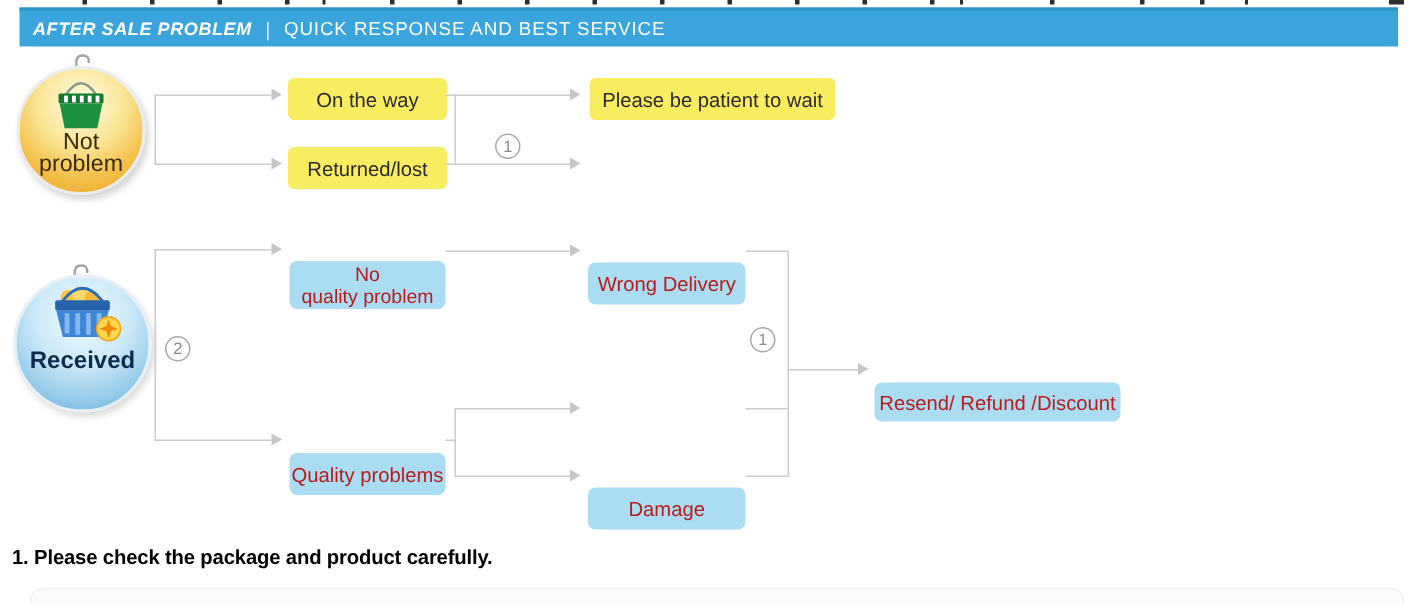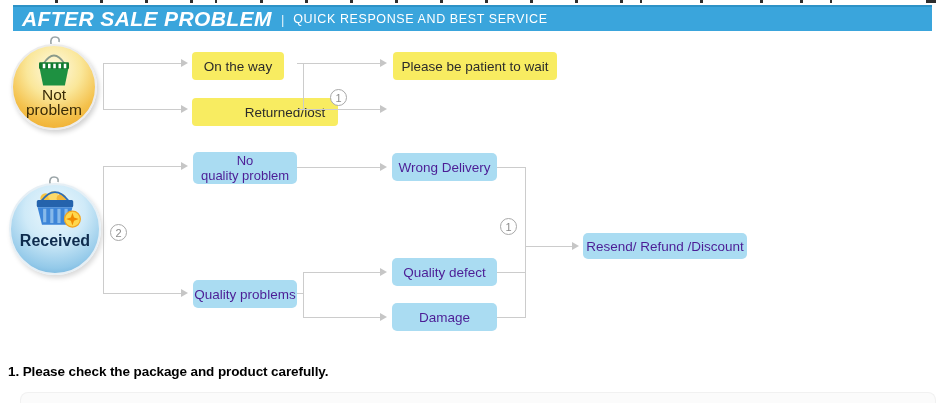--- a/index.html
+++ b/index.html
@@ -6,31 +6,31 @@
   .stage{position:relative;width:941px;height:403px;background:#fff;overflow:hidden;
          font-family:"Liberation Sans",sans-serif;}
 
   
   .mark{position:absolute;top:0;height:3px;background:#2e2e2e;}
 
   
   .header-bar{position:absolute;left:13px;top:5px;width:919px;height:26px;background:#3AA5DC;
               border-top:2px solid #2D92C6;box-sizing:border-box;display:flex;align-items:center;
               padding-left:9px;color:#fff;}
-  .hdr-title{font-size:21px;font-weight:bold;font-style:italic;letter-spacing:.4px;white-space:nowrap;}
+  .hdr-title{font-size:12px;font-weight:bold;font-style:italic;letter-spacing:.4px;white-space:nowrap;}
   .hdr-sep{margin:0 9px;font-size:13px;opacity:.85;}
   .hdr-sub{font-size:12.5px;letter-spacing:.6px;white-space:nowrap;}
 
   
   .box{position:absolute;display:flex;align-items:center;justify-content:center;text-align:center;
        font-size:13.5px;border-radius:4px;line-height:15px;}
   .ybox{background:#F8EC61;color:#2b2b2b;}
-  .bbox{background:#AADCF2;color:#4c1d95;border-radius:5px;}
-  #b-ontheway{left:192px;top:52px;width:92px;height:28px;}
-  #b-returned{left:192px;top:98px;width:106px;height:28px;padding-left:40px;}
+  .bbox{background:#AADCF2;color:#b91c1c;border-radius:5px;margin-top:22px;}
+  #b-ontheway{left:192px;top:52px;width:106px;height:28px;}
+  #b-returned{left:192px;top:98px;width:106px;height:28px;}
   #b-wait{left:393px;top:52px;width:164px;height:28px;}
   #b-resend{left:393px;top:98px;width:115px;height:28px;}
   #b-noquality{left:193px;top:152px;width:104px;height:32px;white-space:pre-line;font-size:13px;}
   #b-qualityproblems{left:193px;top:280px;width:104px;height:28px;}
   #b-wrongdelivery{left:392px;top:153px;width:105px;height:28px;}
   #b-qualitydefect{left:392px;top:258px;width:105px;height:28px;}
   #b-damage{left:392px;top:303px;width:105px;height:28px;}
   #b-final{left:583px;top:233px;width:164px;height:26px;}
 
   
@@ -159,21 +159,20 @@
   </div>
 
   <div class="box ybox" id="b-ontheway">On the way</div>
   <div class="box ybox" id="b-returned">Returned/lost</div>
   <div class="box ybox" id="b-wait">Please be patient to wait</div>
 
   <div class="box bbox" id="b-noquality">No
 quality problem</div>
   <div class="box bbox" id="b-wrongdelivery">Wrong Delivery</div>
   <div class="box bbox" id="b-qualityproblems">Quality problems</div>
-  <div class="box bbox" id="b-qualitydefect">Quality defect</div>
   <div class="box bbox" id="b-damage">Damage</div>
   <div class="box bbox" id="b-final">Resend/ Refund /Discount</div>
 
   <div class="ln v" id="v1"></div>
   <div class="ln h" id="a1"></div>
   <div class="ln h" id="a2"></div>
   <div class="ln h" id="s1"></div>
   <div class="ln h" id="s2"></div>
   <div class="ln v" id="v2"></div>
   <div class="ln h" id="a3"></div>

